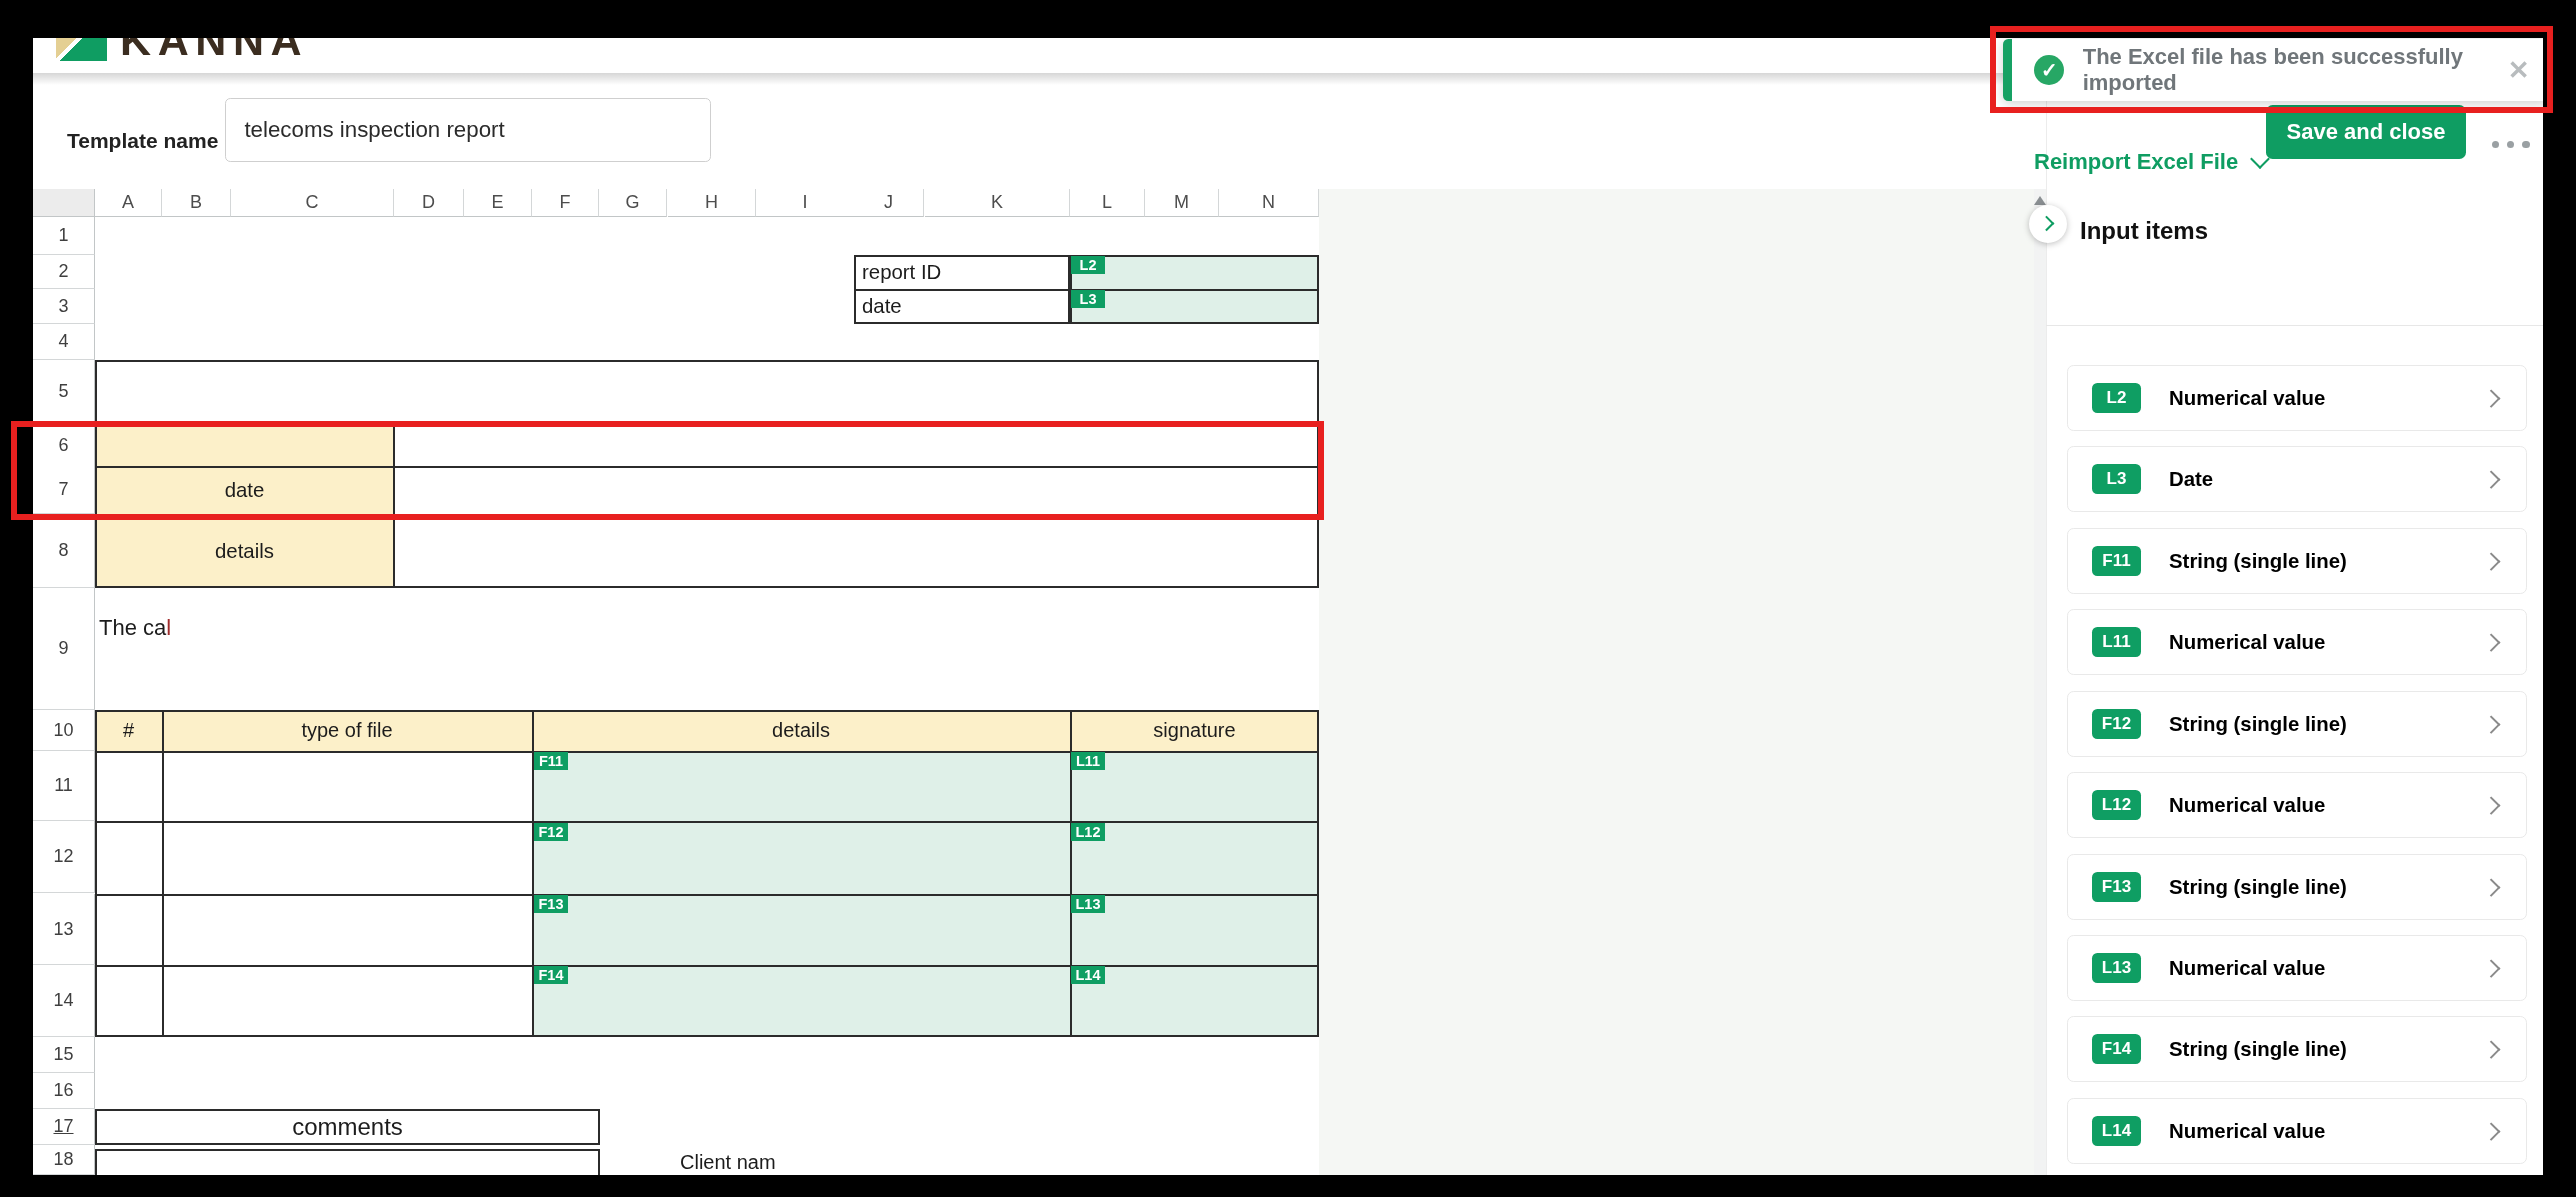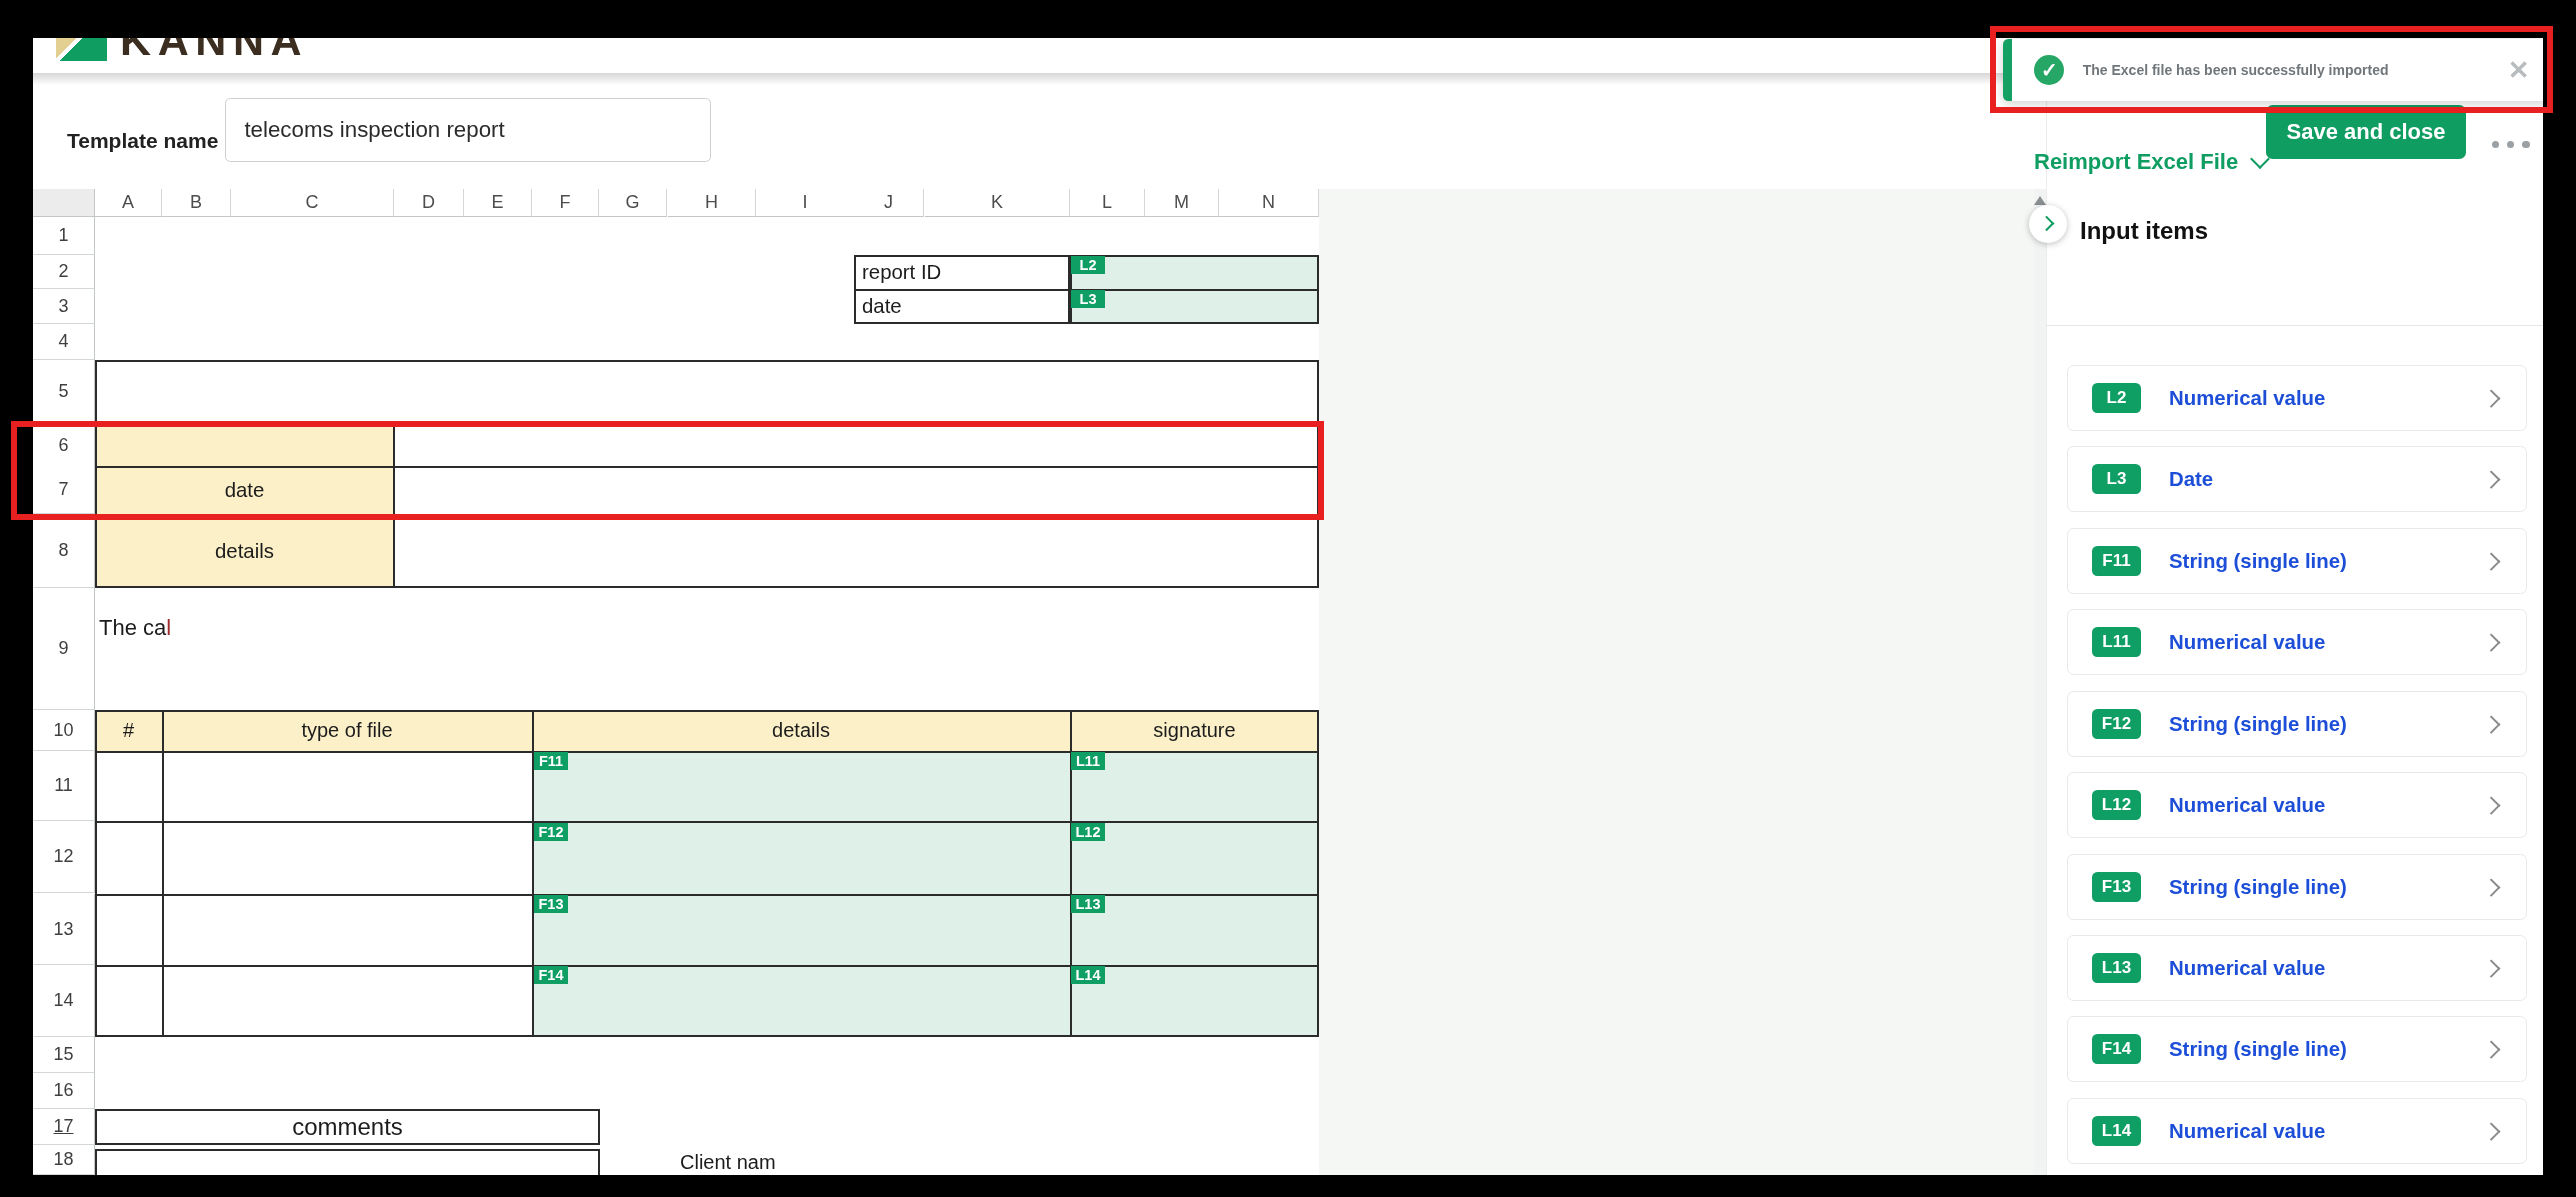--- a/index.html
+++ b/index.html
@@ -54,21 +54,21 @@
   
   .toast{
     position:absolute;left:1970px;top:1.3px;width:536px;height:62px;background:#fff;
     border-radius:5.3px;border-left:9.2px solid #16a164;box-shadow:0 2.6px 12px rgba(0,0,0,.18);
     display:flex;align-items:center;z-index:8;
   }
   .toast-check{
     width:30px;height:30px;border-radius:50%;background:#27a765;color:#fff;font-size:20px;
     font-weight:700;display:flex;align-items:center;justify-content:center;margin-left:22.3px;flex:0 0 auto;
   }
-  .toast-msg{margin-left:18.4px;font-size:14px;font-weight:600;color:#70767a;}
+  .toast-msg{margin-left:18.4px;font-size:22px;font-weight:600;color:#70767a;}
   .toast-close{margin-left:auto;margin-right:18.4px;font-size:26px;color:#b8bcbe;cursor:pointer;font-weight:700;}
 
   
   .corner-cell{
     position:absolute;left:0;top:151px;width:62px;height:28px;background:#ececec;box-sizing:border-box;
     border-right:1.3px solid #c2c6c7;border-bottom:1.3px solid #c2c6c7;
   }
   .colhead{
     position:absolute;top:151px;height:28px;box-sizing:border-box;background:#fff;
     border-right:1.3px solid #d4d7d8;border-bottom:1.3px solid #c2c6c7;
@@ -124,21 +124,21 @@
   .card{
     position:absolute;left:2034px;width:460px;height:66px;background:#fff;
     border:1.3px solid #e9e9e9;border-radius:6.6px;box-sizing:border-box;
     display:flex;align-items:center;cursor:pointer;
   }
   .card .badge{
     margin-left:24px;min-width:49px;height:30px;padding:0 5.3px;box-sizing:border-box;
     background:#0f9e63;border-radius:5.3px;color:#fff;font-size:17px;font-weight:700;
     display:flex;align-items:center;justify-content:center;flex:0 0 auto;
   }
-  .card .lbl{margin-left:28px;font-size:20.4px;font-weight:700;color:#1d4ed8;}
+  .card .lbl{margin-left:28px;font-size:20.4px;font-weight:700;color:#000000;}
   .card .chev{
     margin-left:auto;margin-right:29px;width:10.5px;height:10.5px;
     border-right:2.6px solid #8a8a8a;border-top:2.6px solid #8a8a8a;transform:rotate(45deg);
   }
 
   
   .red-rect{position:absolute;box-sizing:border-box;border:6.6px solid #e8201f;z-index:20;}
 </style>
 </head>
 <body>

